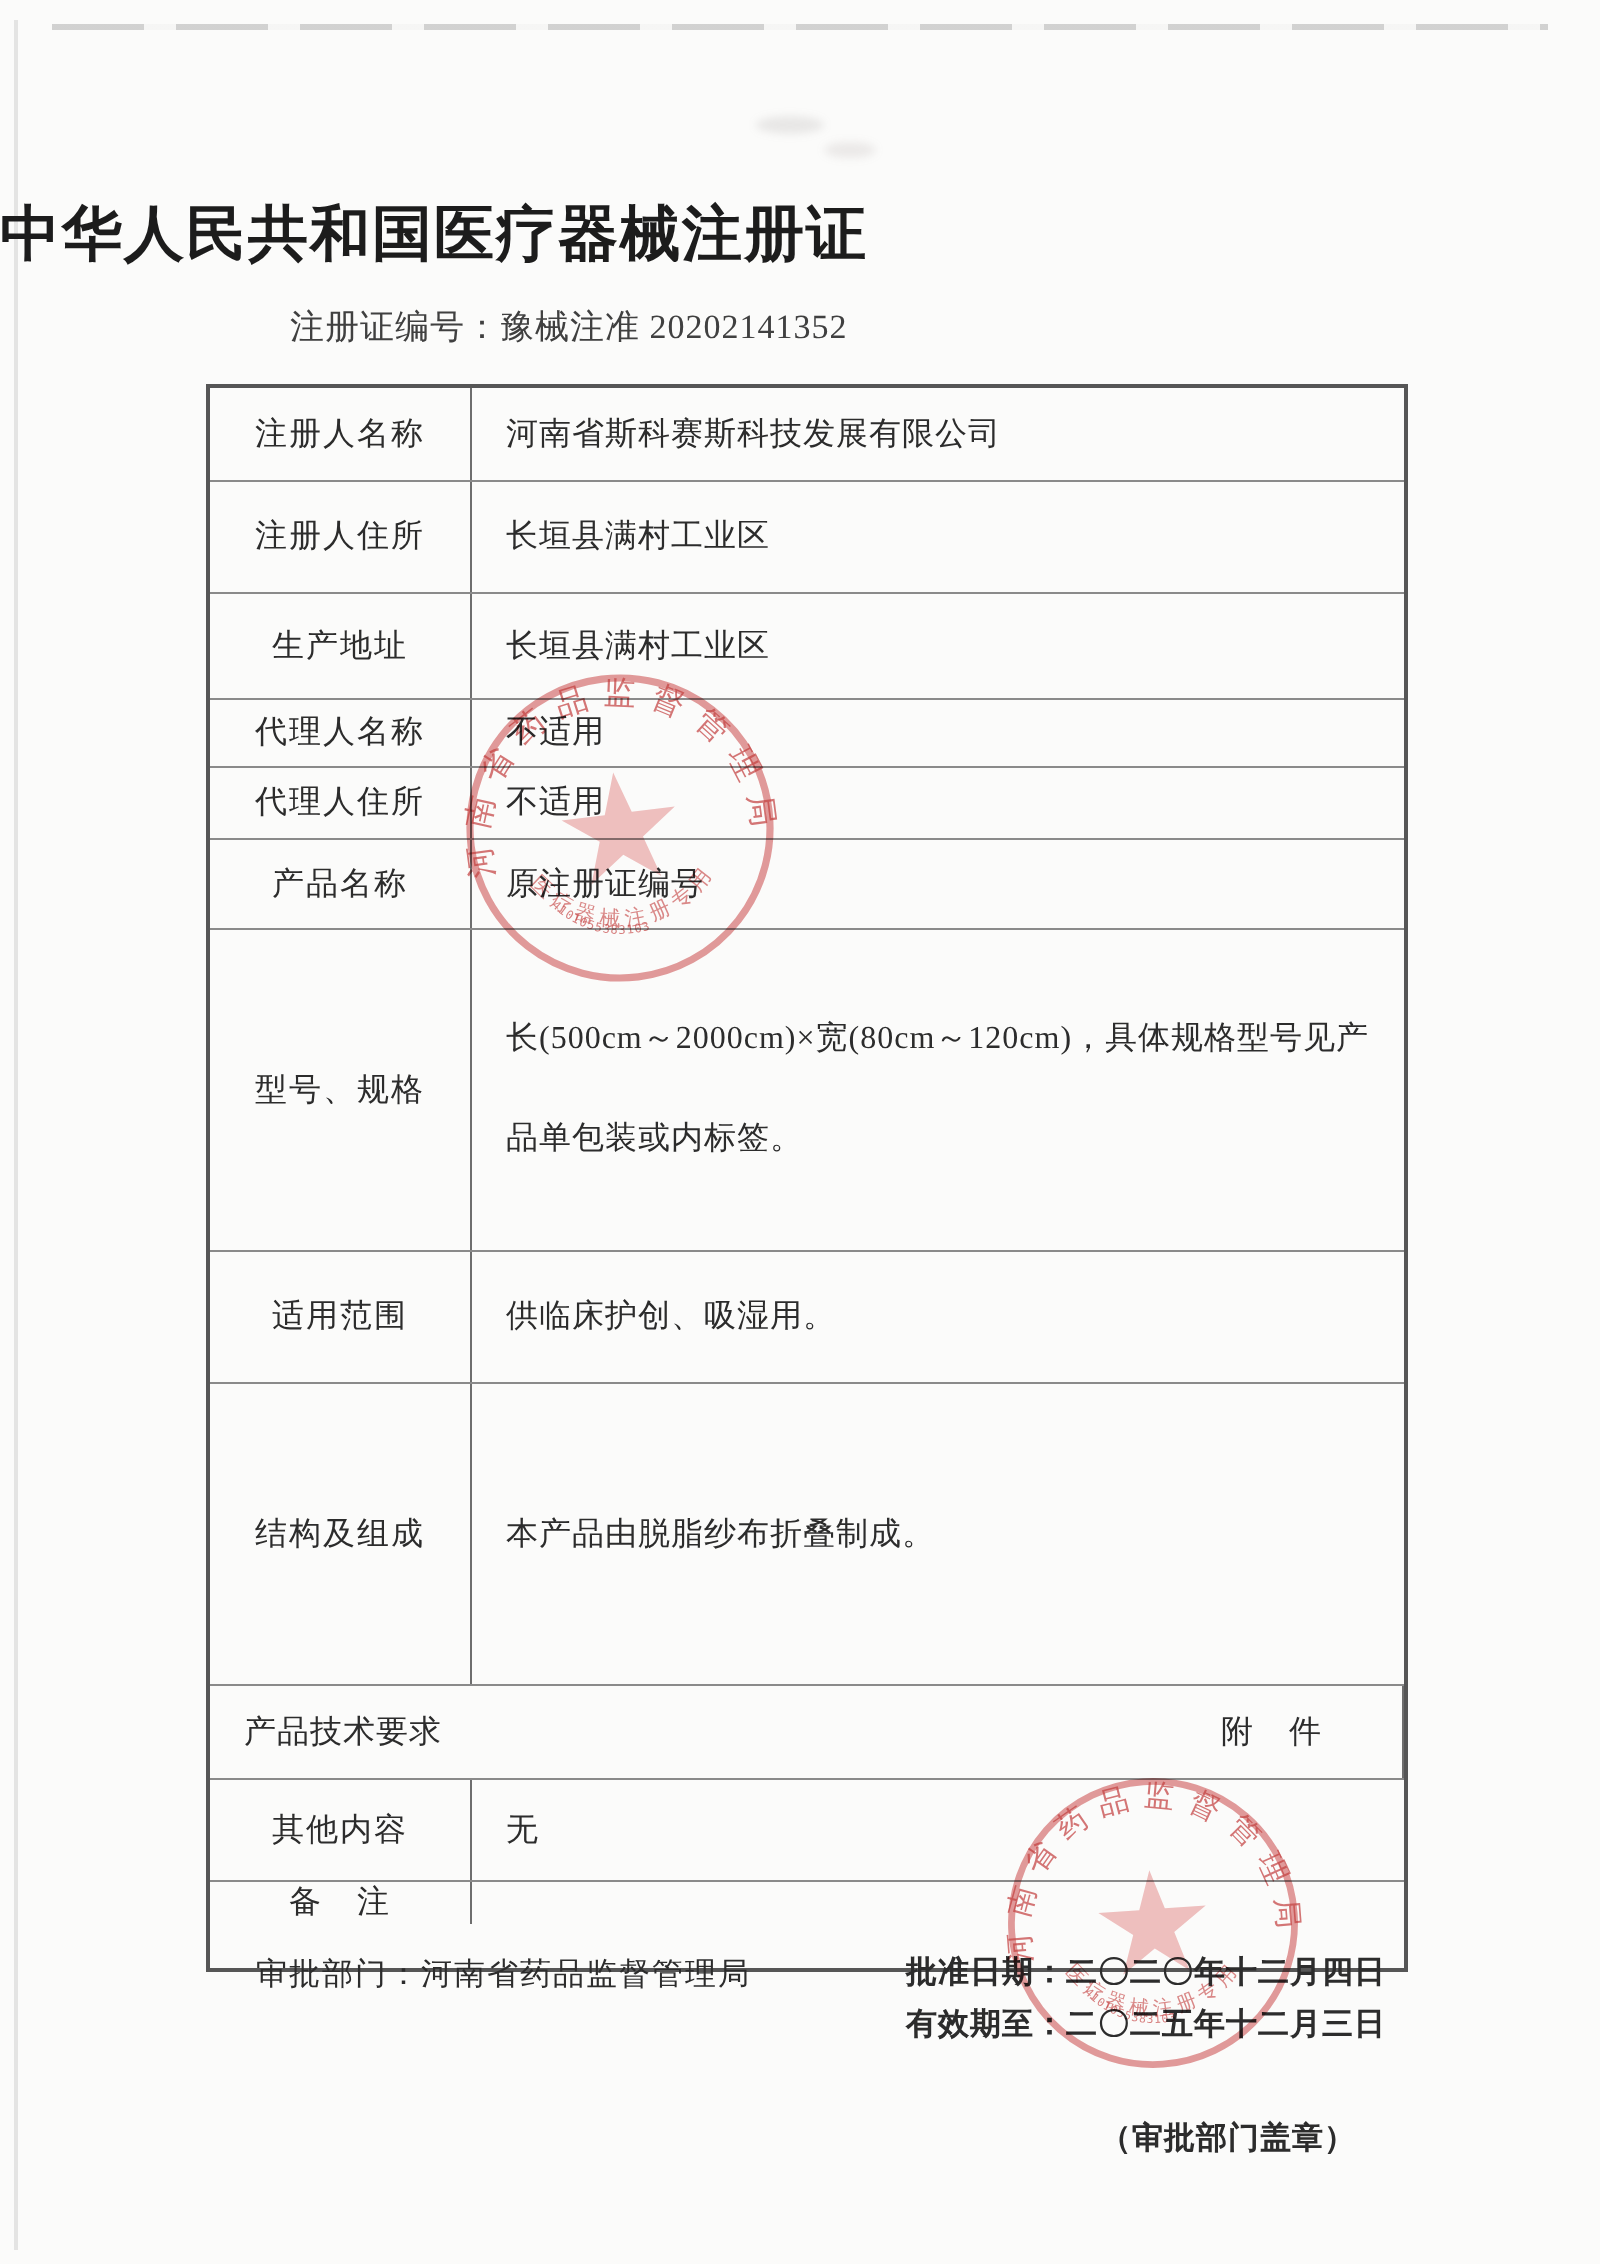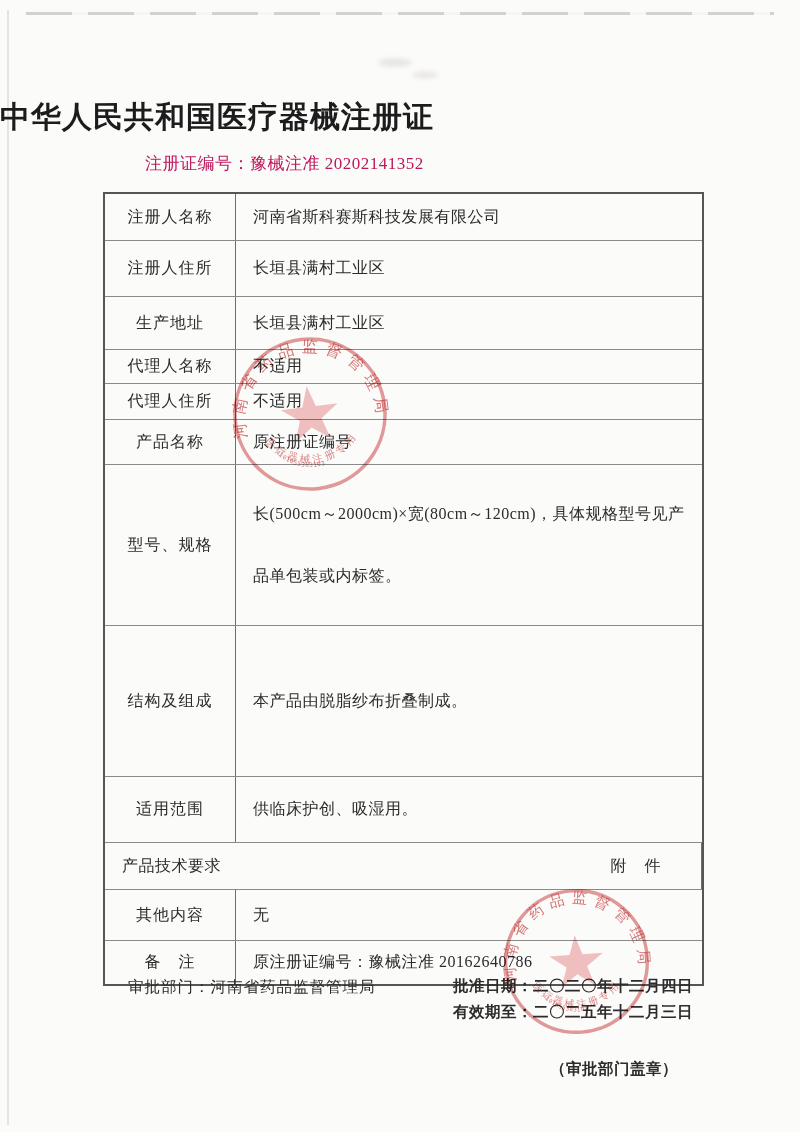--- a/index.html
+++ b/index.html
@@ -25,39 +25,39 @@
   .smudge-b{
     position:absolute;top:71px;left:412px;width:26px;height:8px;border-radius:50%;
     background:rgba(120,110,110,.12);filter:blur(2px);
   }
   
   .title{
     position:absolute;top:97px;left:0;width:800px;margin:0;
     text-align:left;font-size:30px;font-weight:700;letter-spacing:1px;color:#1c1c1c;
   }
   .regno{
-    position:absolute;top:152px;left:145px;font-size:17px;letter-spacing:.5px;color:#be185d;
+    position:absolute;top:152px;left:145px;font-size:17px;letter-spacing:.5px;color:#404040;
   }
   
   .cert-table{
     position:absolute;left:103px;top:192px;width:601px;box-sizing:border-box;
     border:2px solid #565656;background:transparent;
   }
   .row{display:flex;border-bottom:1px solid #8a8a8a;}
-  .row:last-child{border-bottom:none;}
+  .row:last-child{border-bottom:none;flex-direction:column;}
   .cell{display:flex;align-items:center;box-sizing:border-box;font-size:16px;}
   .label{
     width:131px;justify-content:center;text-align:center;
     border-right:1px solid #6e6e6e;flex:none;letter-spacing:1px;
   }
   .value{flex:1;padding-left:17px;padding-right:10px;letter-spacing:.5px;}
   .r1{height:46px}.r2{height:55px}.r3{height:52px}.r4{height:33px}
   .r5{height:35px}.r6{height:44px}.r7{height:160px}.r8{height:150px}
   .r9{height:65px}.r10{height:46px}.r11{height:50px}.r12{height:43px}
-  .r7 .value{line-height:62px;}
+  .r7 .value{line-height:50px;}
   
   .foot-dept{position:absolute;left:128px;top:977px;font-size:15.5px;letter-spacing:1px;}
   .foot-right{position:absolute;left:453px;top:976px;width:227px;font-size:15.5px;letter-spacing:.5px;font-weight:bold;}
   .foot-right .fl{margin-bottom:5px;white-space:nowrap;}
   .foot-seal-note{text-align:right;padding-right:2px;white-space:nowrap;margin-top:36px;}
   
   .stamp{position:absolute;mix-blend-mode:multiply;pointer-events:none;}
   .stamp1{left:230px;top:334px;width:160px;height:160px;transform:rotate(-7deg);}
   .stamp2{left:501px;top:886px;width:151px;height:151px;transform:rotate(-4deg);}
   .seal-ring{fill:none;stroke:rgba(205,75,75,.55);stroke-width:3.6;}
@@ -104,39 +104,38 @@
       <div class="cell value">不适用</div>
     </div>
     <div class="row r6">
       <div class="cell label">产品名称</div>
       <div class="cell value">原注册证编号</div>
     </div>
     <div class="row r7">
       <div class="cell label">型号、规格</div>
       <div class="cell value">长(500cm～2000cm)×宽(80cm～120cm)，具体规格型号见产品单包装或内标签。</div>
     </div>
+    <div class="row r9">
+      <div class="cell label">适用范围</div>
+      <div class="cell value">供临床护创、吸湿用。</div>
+    </div>
     <div class="row r8">
       <div class="cell label">结构及组成</div>
       <div class="cell value">本产品由脱脂纱布折叠制成。</div>
-    </div>
-    <div class="row r9">
-      <div class="cell label">适用范围</div>
-      <div class="cell value">供临床护创、吸湿用。</div>
     </div>
     <div class="row r10">
       <div class="cell value">产品技术要求</div>
       <div class="cell label">附　件</div>
     </div>
     <div class="row r11">
       <div class="cell label">其他内容</div>
       <div class="cell value">无</div>
     </div>
     <div class="row r12">
       <div class="cell label">备　注</div>
-      <div class="cell value">原注册证编号：豫械注准 20162640786</div>
     </div>
   </div>
 
   <div class="foot-dept">审批部门：河南省药品监督管理局</div>
   <div class="foot-right">
     <div class="fl">批准日期：二〇二〇年十二月四日</div>
     <div class="fl">有效期至：二〇二五年十二月三日</div>
     <div class="foot-seal-note">（审批部门盖章）</div>
   </div>
 

